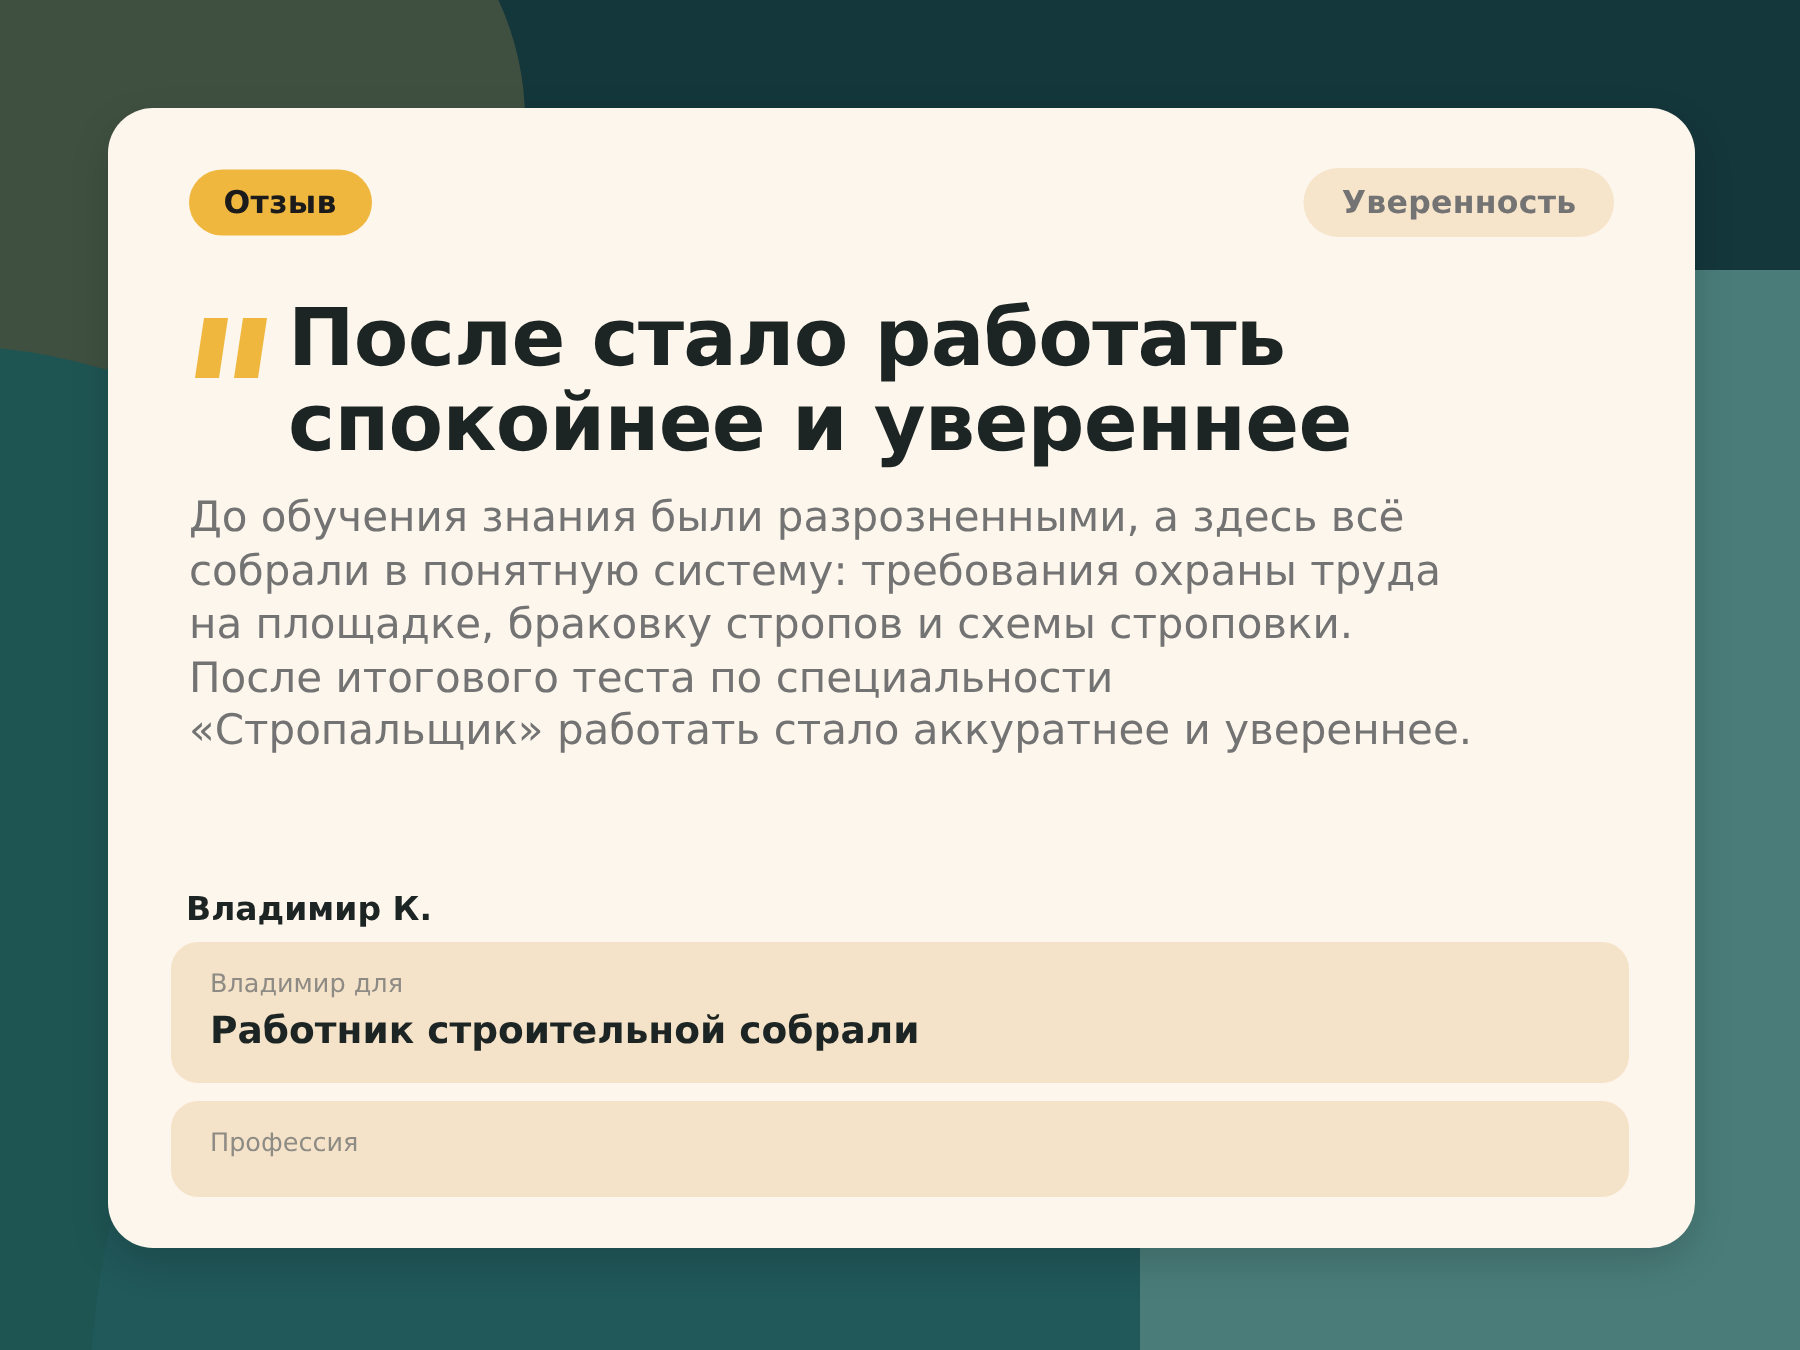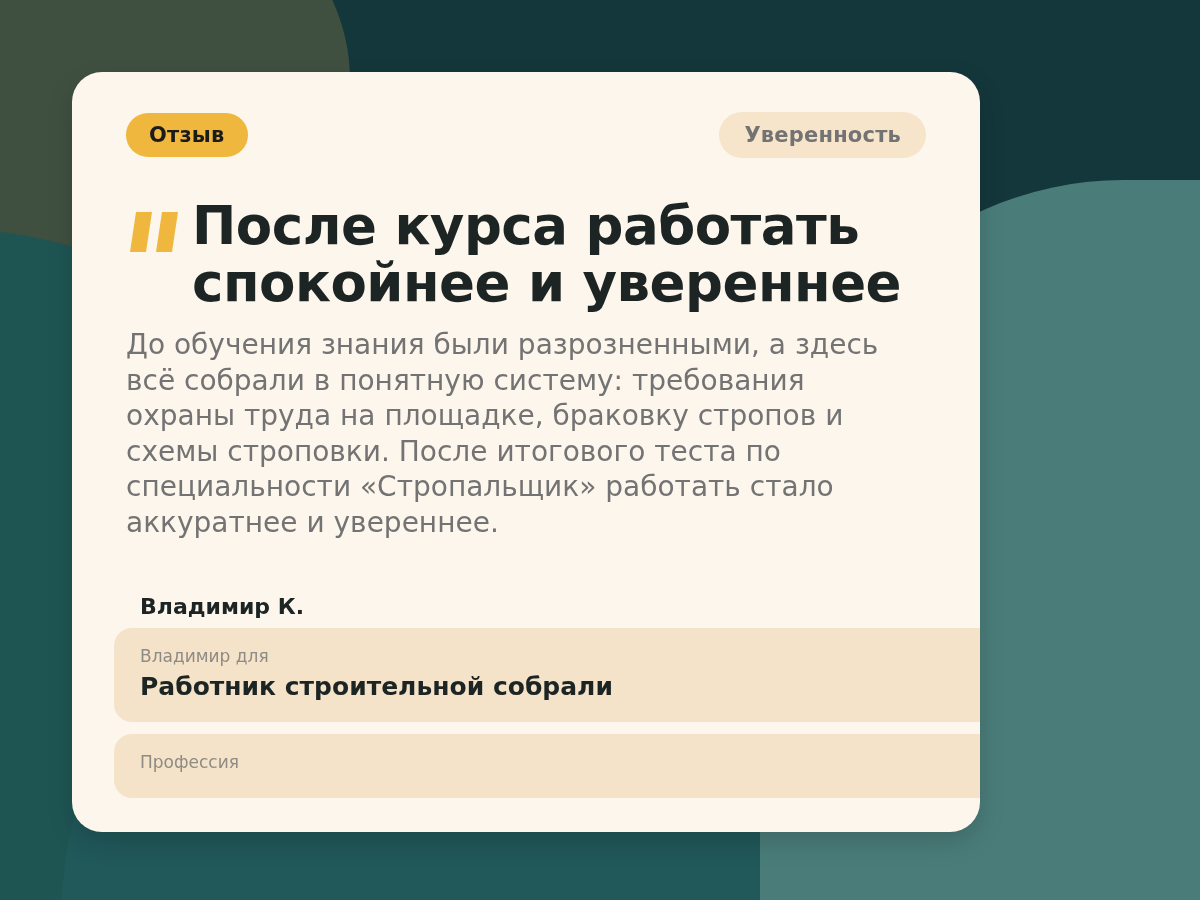--- a/index.html
+++ b/index.html
@@ -58,21 +58,21 @@
     top: 180px;
     background: #4a7d7a;
     border-radius: 52% 0 0 0 / 42% 0 0 0;
   }
 
   
   .review-card {
     position: absolute;
     left: 72px;
     top: 72px;
-    width: 908px;
+    width: 1058px;
     height: 760px;
     background: #fdf6ec;
     border-radius: 30px;
     box-sizing: border-box;
     padding: 0;
     box-shadow: 0 10px 26px rgba(0, 0, 0, 0.16);
     overflow: hidden;
   }
 
   .card-badges {
@@ -141,21 +141,21 @@
     top: 255px;
     margin: 0;
     font-size: 28px;
     line-height: 1.27;
     color: #737373;
     max-width: 860px;
   }
 
   .author {
     position: absolute;
-    left: 68px;
+    left: 52px;
     top: 522px;
     font-size: 22px;
     font-weight: bold;
     color: #1d2524;
   }
 
   .meta-card {
     position: absolute;
     left: 42px;
     width: 972px;
@@ -197,21 +197,21 @@
       <span class="badge badge-secondary">Уверенность</span>
     </div>
 
     <div class="headline-row">
       <span class="quote-mark">
         <svg viewBox="0 0 58 48" width="58" height="48" aria-hidden="true">
           <path d="M10 4 L26 4 L20 44 L4 44 Z" fill="#efb73e"></path>
           <path d="M36 4 L52 4 L46 44 L30 44 Z" fill="#efb73e"></path>
         </svg>
       </span>
-      <h1 class="headline">После курса работать спокойнее и увереннее</h1>
+      <h1 class="headline">После стало работать спокойнее и увереннее</h1>
     </div>
 
     <p class="body-text">До обучения знания были разрозненными, а здесь всё собрали в понятную систему: требования охраны труда на площадке, браковку стропов и схемы строповки. После итогового теста по специальности «Стропальщик» работать стало аккуратнее и увереннее.</p>
 
     <div class="author">Владимир К.</div>
 
     <div class="meta-card meta-card-1">
       <div class="meta-label">Владимир для</div>
       <div class="meta-value">Работник строительной собрали</div>
     </div>

